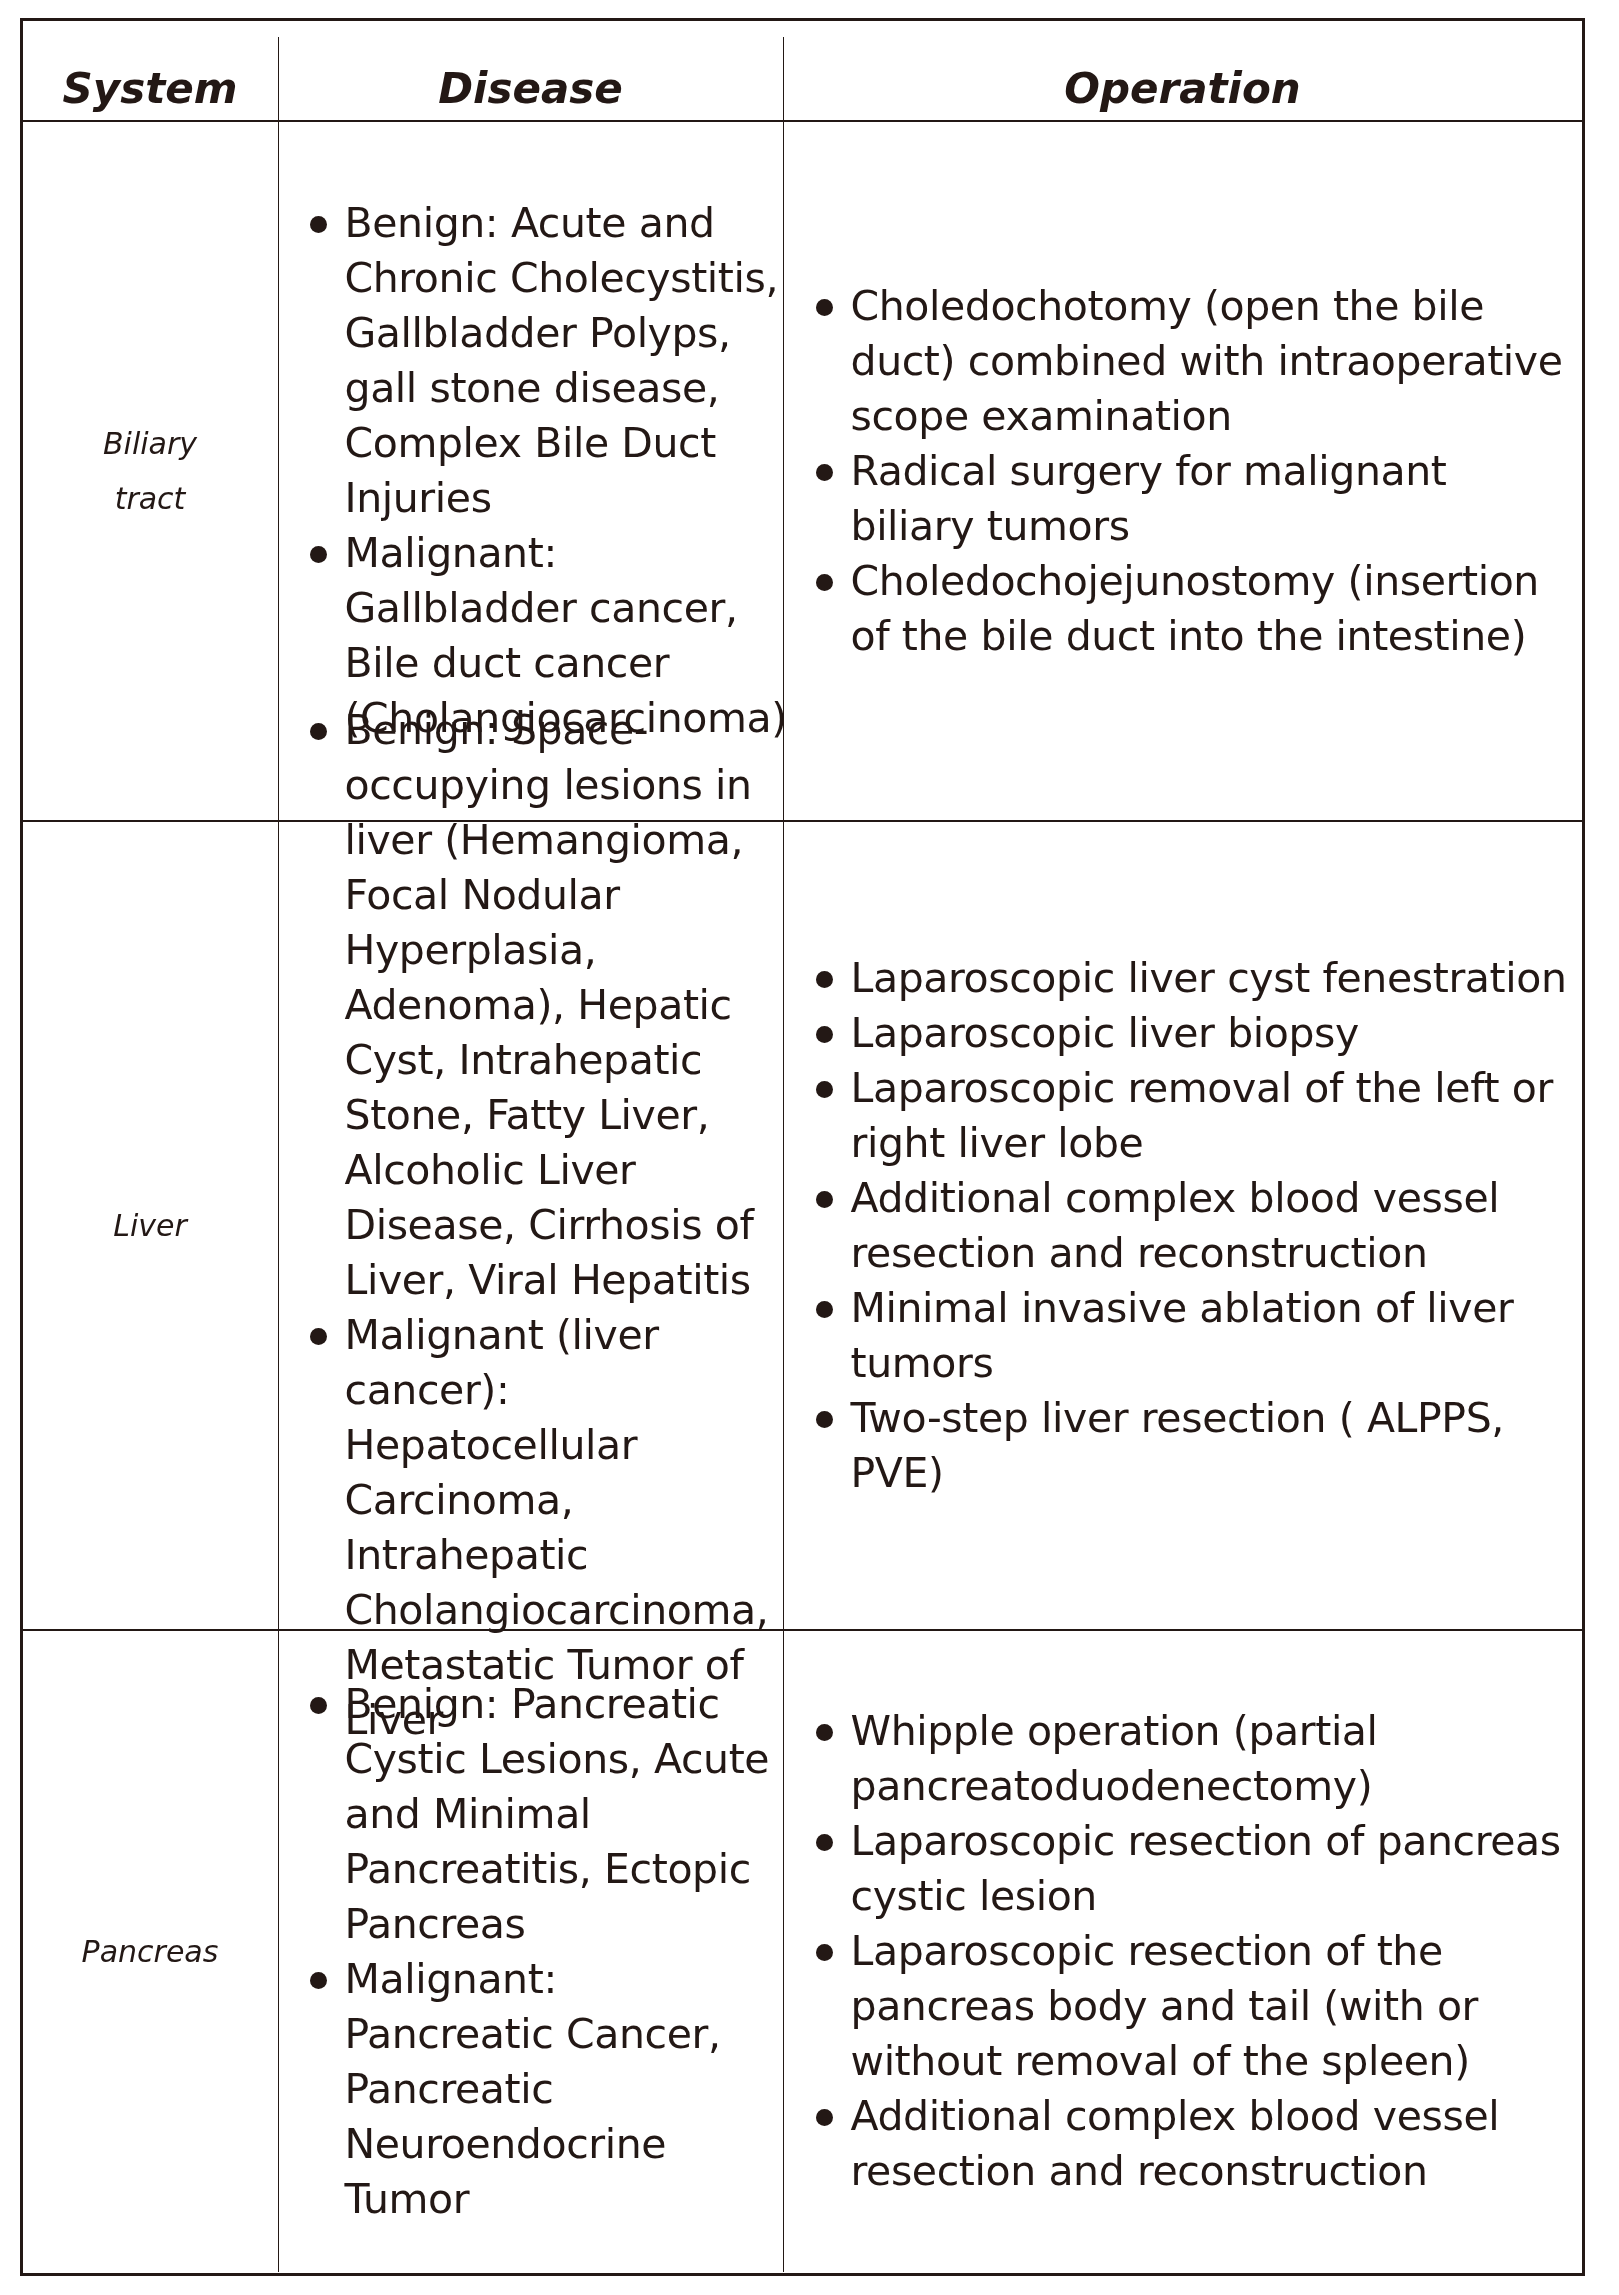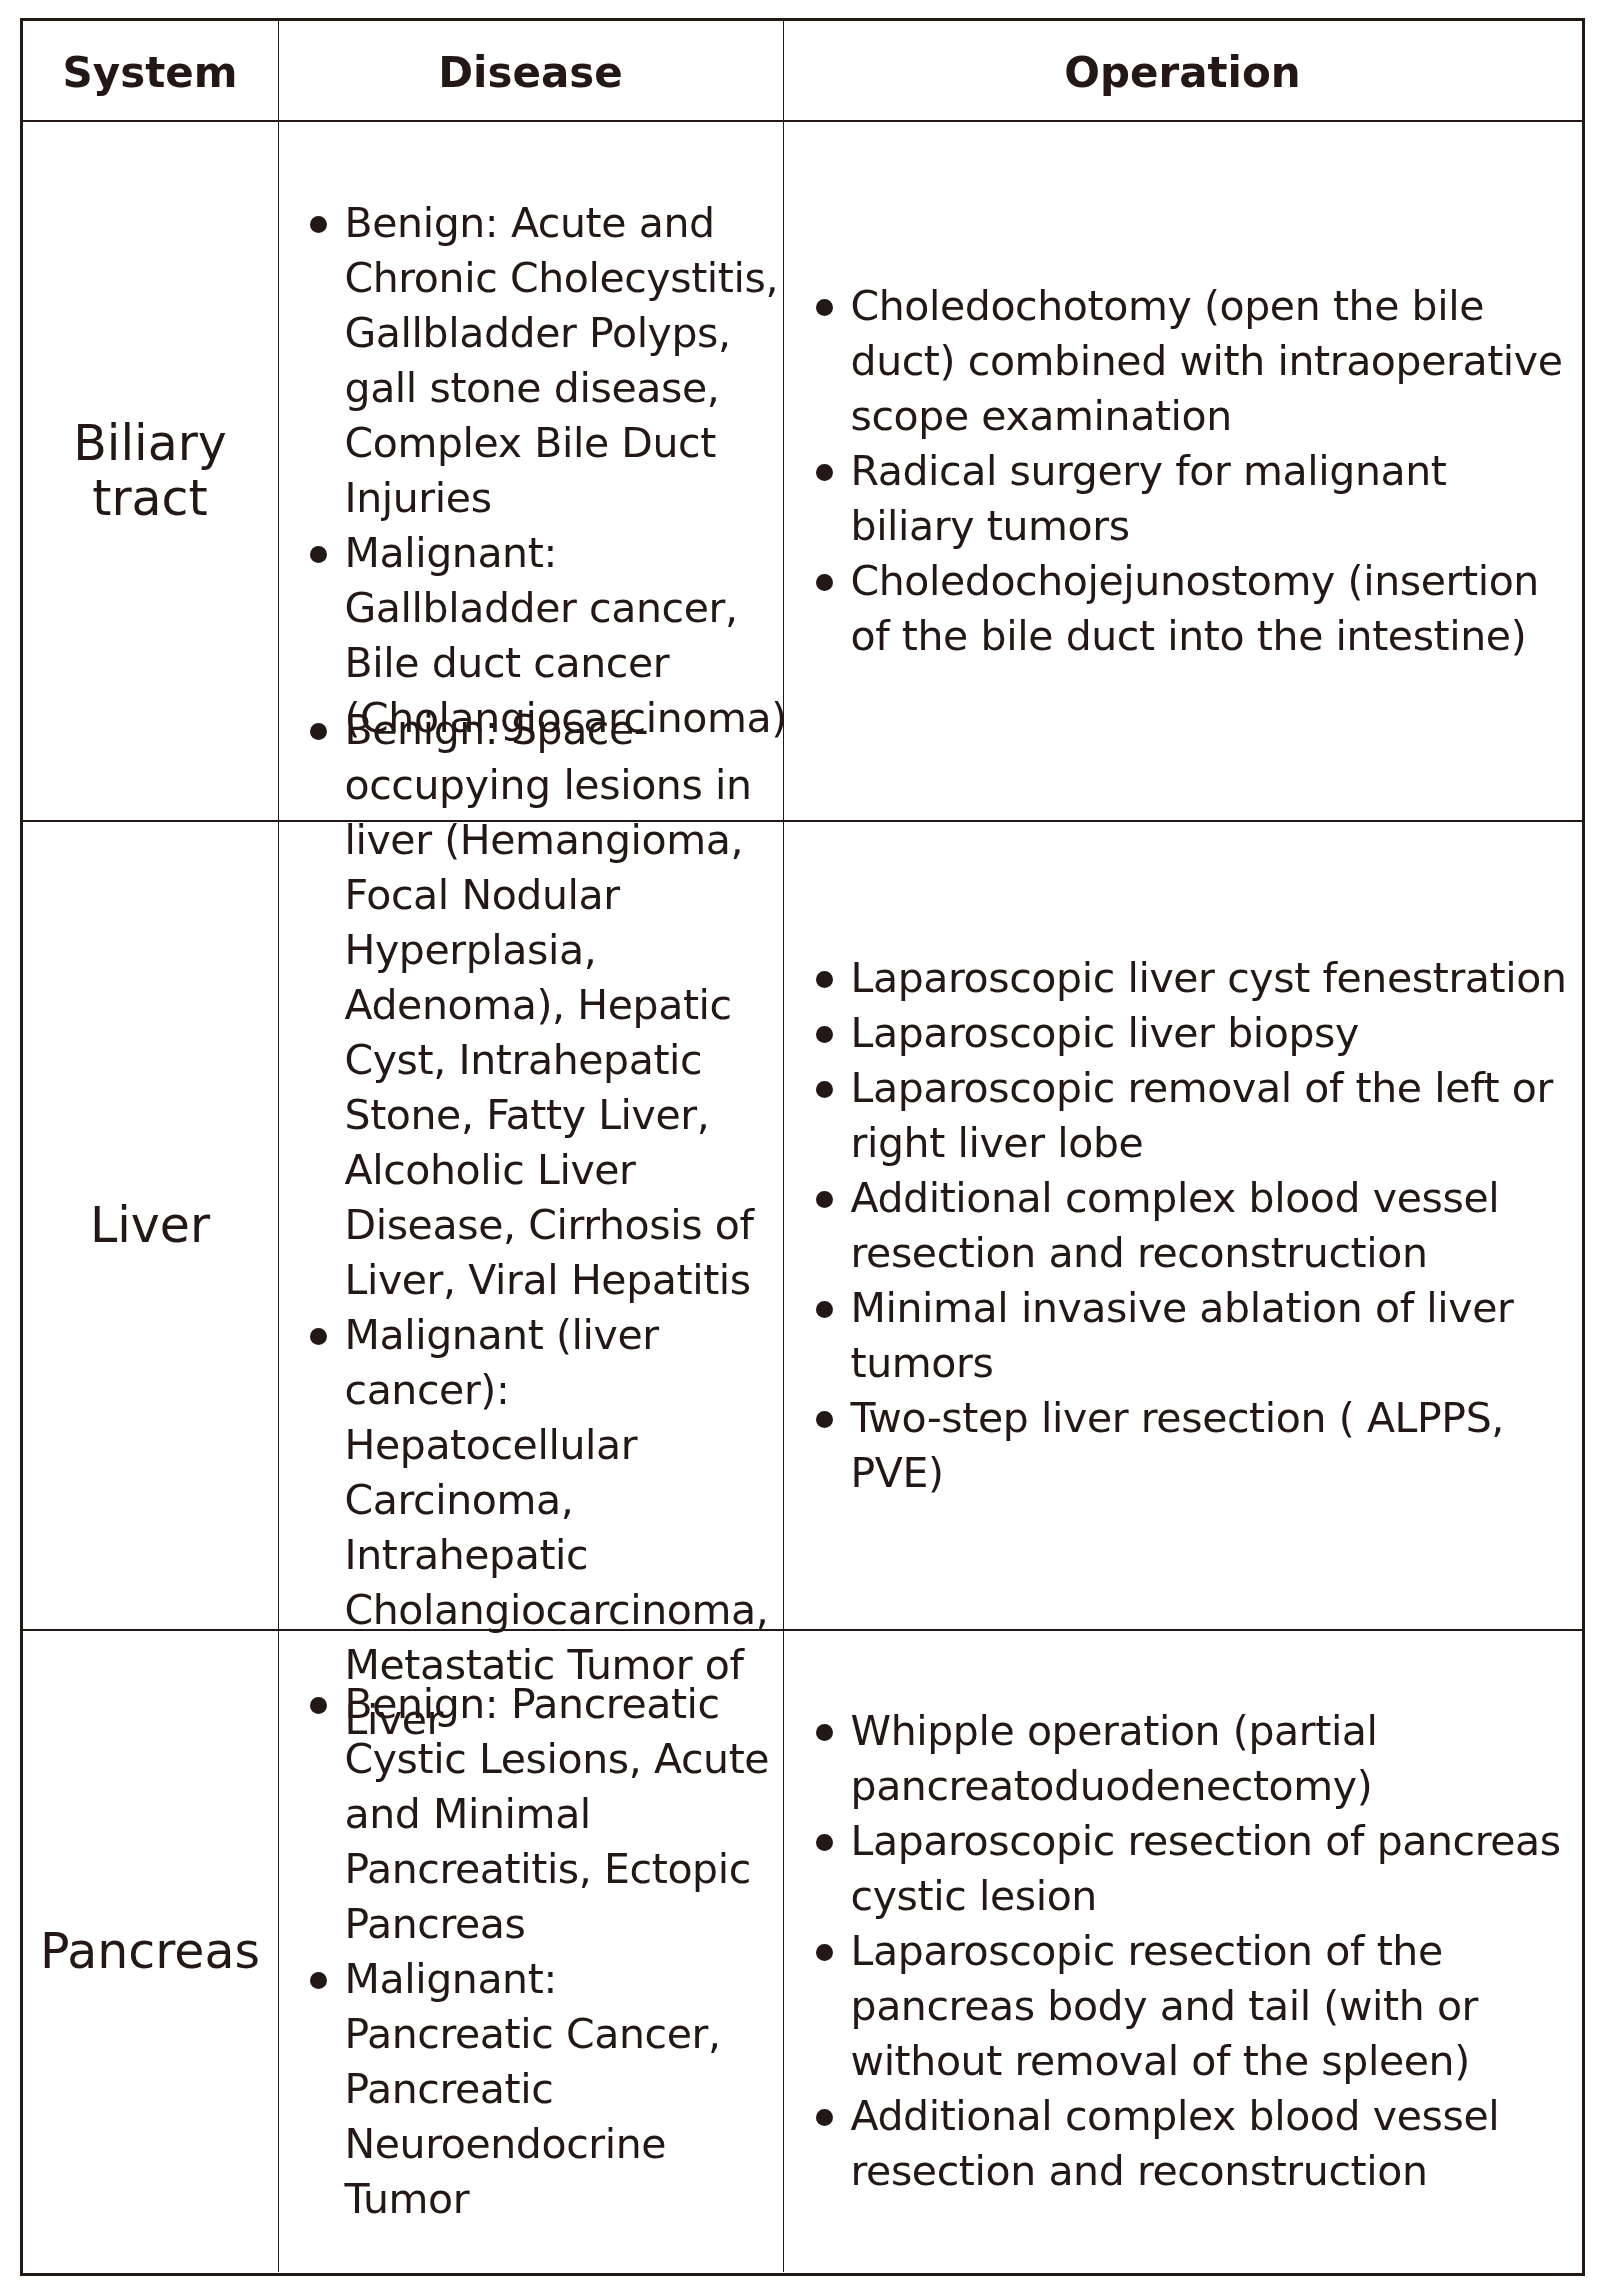--- a/index.html
+++ b/index.html
@@ -7,32 +7,32 @@
          font-family: "DejaVu Sans", "Liberation Sans", sans-serif; color: #231815; }
   .tbl { position: absolute; left: 19.5px; top: 18px; width: 1565px; height: 2258px;
          border: 3.1px solid #231815; box-sizing: border-box; }
   .row { position: absolute; left: 0; width: 100%; display: flex; box-sizing: border-box; }
   .row + .row { border-top: 2.3px solid #231815; }
   .cell { box-sizing: border-box; height: 100%; display: flex; align-items: center; }
   .c1 { width: 256px; justify-content: center; text-align: center; border-right: 1.6px solid #231815; }
   .c2 { width: 505px; border-right: 1.6px solid #231815; padding-left: 30px; padding-right: 12.5px; }
   .c3 { flex: 1; padding-left: 31px; padding-right: 11px; }
   .hdr .cell { font-weight: bold; font-size: 42px; justify-content: center; padding: 0; }
-  .sys { font-size: 49px; line-height: 55px; }
+  .sys { font-size: 30px; line-height: 55px; font-style: italic; }
   ul { list-style: none; margin: 0; padding: 0; }
   li { position: relative; padding-left: 36px; font-size: 41px; line-height: 55px; letter-spacing: -0.4px; }
   li::before { content: ""; position: absolute; left: 1.6px; top: 20px; width: 17px; height: 17px;
                border-radius: 50%; background: #231815; }
 </style>
 </head>
 <body>
 
 <div class="tbl">
 
-  <div class="row hdr" style="top:0; height:102px;">
+  <div class="row hdr" style="top:16px; height:102px;font-style:italic;">
     <div class="cell c1">System</div>
     <div class="cell c2">Disease</div>
     <div class="cell c3">Operation</div>
   </div>
 
   <div class="row" style="top:99px; height:700px;">
     <div class="cell c1">
       <div class="sys" style="width:156px;">Biliary tract</div>
     </div>
     <div class="cell c2">

